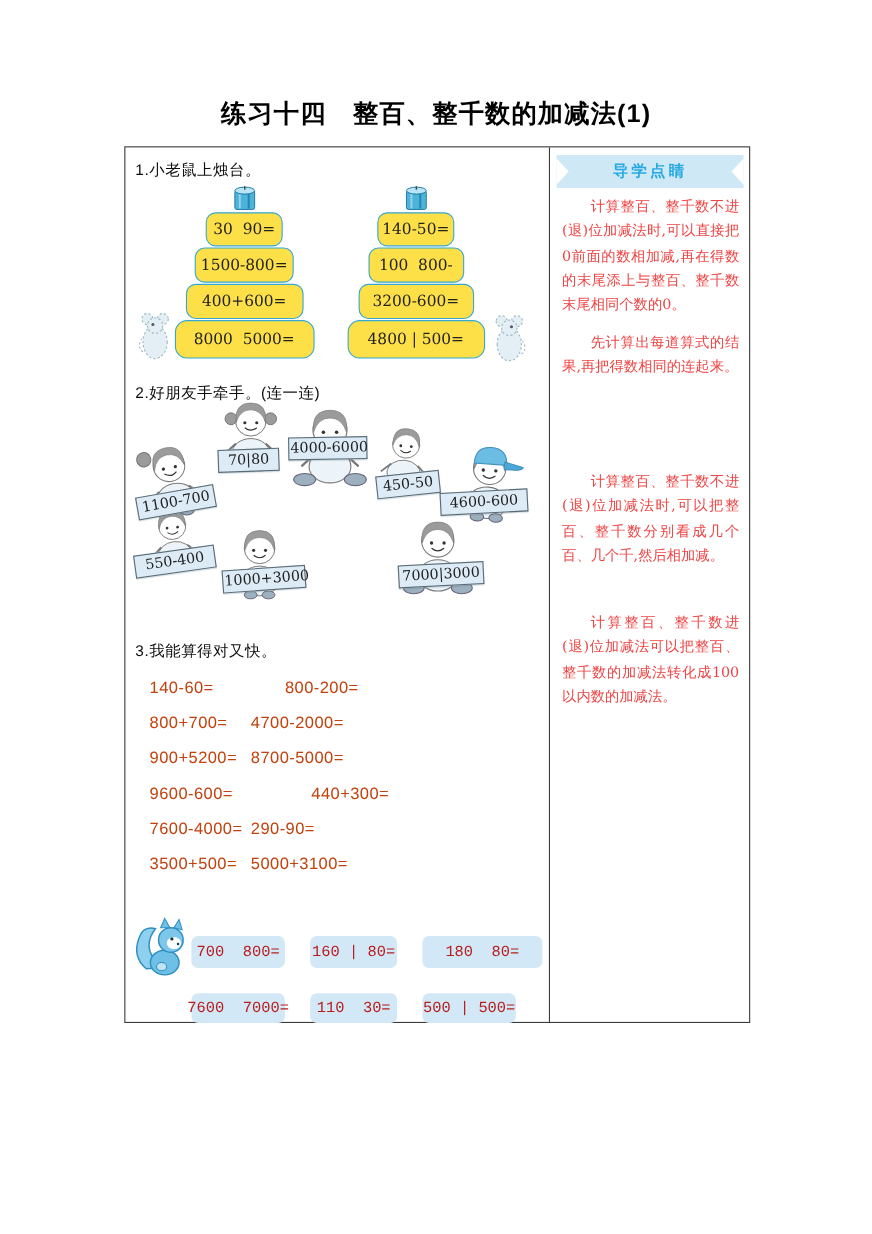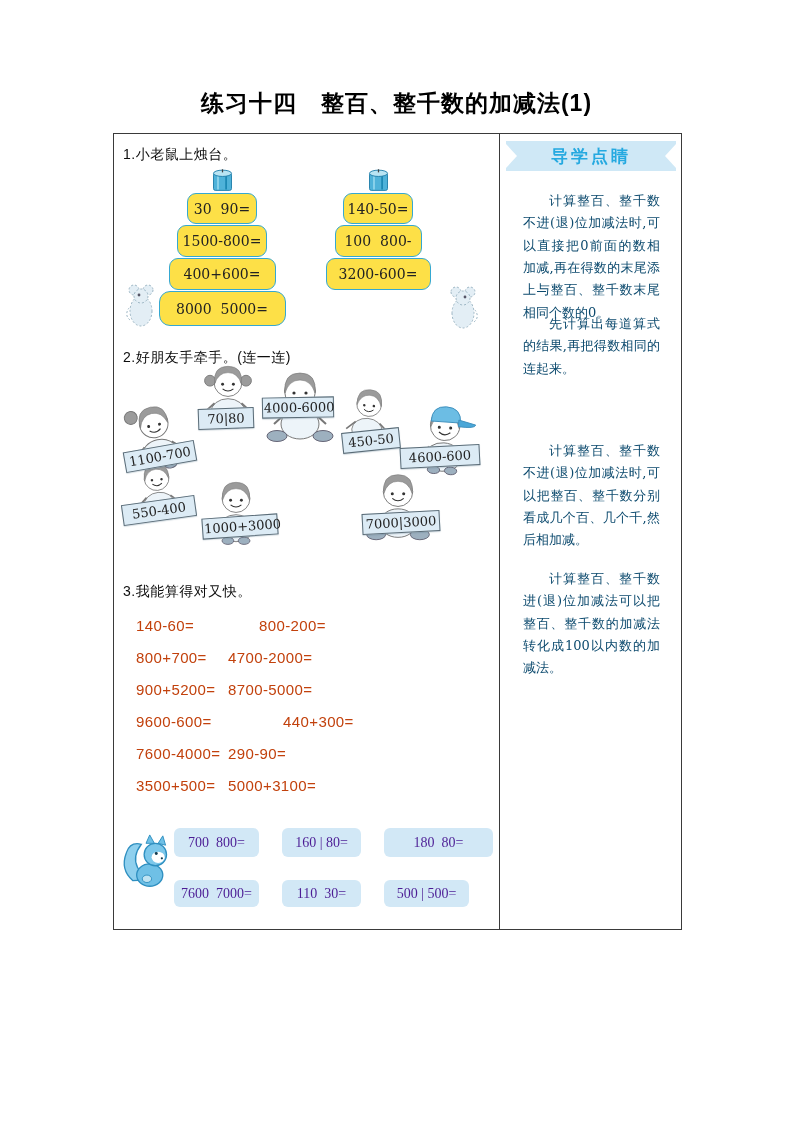--- a/index.html
+++ b/index.html
@@ -22,31 +22,31 @@
   
   .kid{position:absolute;}
   .kid-sign{position:absolute;box-sizing:border-box;border:1px solid #5a6b76;background:#dcebf5;
             color:#222;font-family:"DejaVu Serif",serif;font-size:13px;text-align:center;
             padding:2px 1px;white-space:pre;box-shadow:0 1px 1px rgba(80,110,130,.25);z-index:3;}
   
   .problem{position:absolute;font-size:15px;color:#c2410c;letter-spacing:.4px;white-space:nowrap;}
   
   .card{position:absolute;box-sizing:border-box;background:#d2e8f6;border-radius:6px;
         display:flex;align-items:center;justify-content:center;
-        font-family:Liberation Serif, serif;font-size:14px;color:#4c1d95;white-space:pre;}
+        font-family:Liberation Mono, monospace;font-size:14px;color:#b91c1c;white-space:pre;margin-top:23px;}
   
   .banner{position:absolute;left:6px;top:7px;width:170px;height:30px;background:#cfe8f6;
           display:flex;align-items:center;justify-content:center;}
   .banner:before,.banner:after{content:"";position:absolute;top:3px;
           border-top:12px solid transparent;border-bottom:12px solid transparent;}
   .banner:before{left:0;border-left:11px solid #fff;}
   .banner:after{right:0;border-right:11px solid #fff;}
-  .banner-text{font-size:17px;font-weight:bold;letter-spacing:3px;color:#25a9e0;}
+  .banner-text{font-size:14px;font-weight:bold;letter-spacing:3px;color:#25a9e0;}
   .tip{position:absolute;left:7px;right:7px;font-family:"DejaVu Serif",serif;font-size:13px;
-       line-height:1.72;text-align:justify;text-indent:2em;color:#0c4a6e;margin:16px;}
+       line-height:1.72;text-align:justify;text-indent:2em;color:#ef4444;margin:4px;}
 </style>
 </head>
 <body>
 
 <div class="page">
   <h1 class="title">练习十四　整百、整千数的加减法(1)</h1>
 
   <div class="worksheet">
     <div class="main-col">
       <div class="sec-label" style="left:9px;top:12px;">1.小老鼠上烛台。</div>
@@ -68,20 +68,21 @@
               <rect x="5" y="7" width="20" height="19" rx="2" fill="#4fb2d9" stroke="#1c7ca8"></rect>
               <line x1="10" y1="9" x2="10" y2="25" stroke="#8ed4ec" stroke-width="2"></line>
               <line x1="19" y1="9" x2="19" y2="25" stroke="#1d89b4" stroke-width="2"></line>
               <ellipse cx="15" cy="7" rx="10" ry="3.5" fill="#b9e4f3" stroke="#1c7ca8"></ellipse>
               <line x1="15" y1="6" x2="15" y2="2.5" stroke="#444" stroke-width="1.4"></line>
             </svg></div>
           <div class="tower" style="left: 201.5px; top: 58px; width: 125px;">
             <div class="tower-row" style="width: 70px; height: 31px;">140-50=</div>
             <div class="tower-row" style="width: 87px; height: 32px;">100  800-</div>
             <div class="tower-row" style="width: 105px; height: 32px;">3200-600=</div>
+            <div class="tower-row" style="width: 125px; height: 35px; border-radius: 11px;">4800 | 500=</div>
           </div>
           <div style="position: absolute; left: 10px; top: 146px;"><svg width="34" height="50" viewBox="0 0 34 50">
               <ellipse cx="17" cy="31" rx="11" ry="15" fill="#e3eef5" stroke="#9db6c4" stroke-dasharray="2,2"></ellipse>
               <circle cx="10" cy="10" r="5" fill="#e3eef5" stroke="#9db6c4" stroke-dasharray="2,2"></circle>
               <circle cx="24" cy="10" r="5" fill="#e3eef5" stroke="#9db6c4" stroke-dasharray="2,2"></circle>
               <circle cx="17" cy="16" r="7" fill="#e3eef5" stroke="#9db6c4" stroke-dasharray="2,2"></circle>
               <circle cx="15" cy="15" r="1.4" fill="#556"></circle>
               <path d="M6 40 Q0 35 5 28" fill="none" stroke="#9db6c4" stroke-dasharray="2,2"></path>
             </svg></div>
           <div style="position: absolute; left: 332px; top: 148px;"><svg width="34" height="50" viewBox="0 0 34 50" style="transform:scaleX(-1)">

